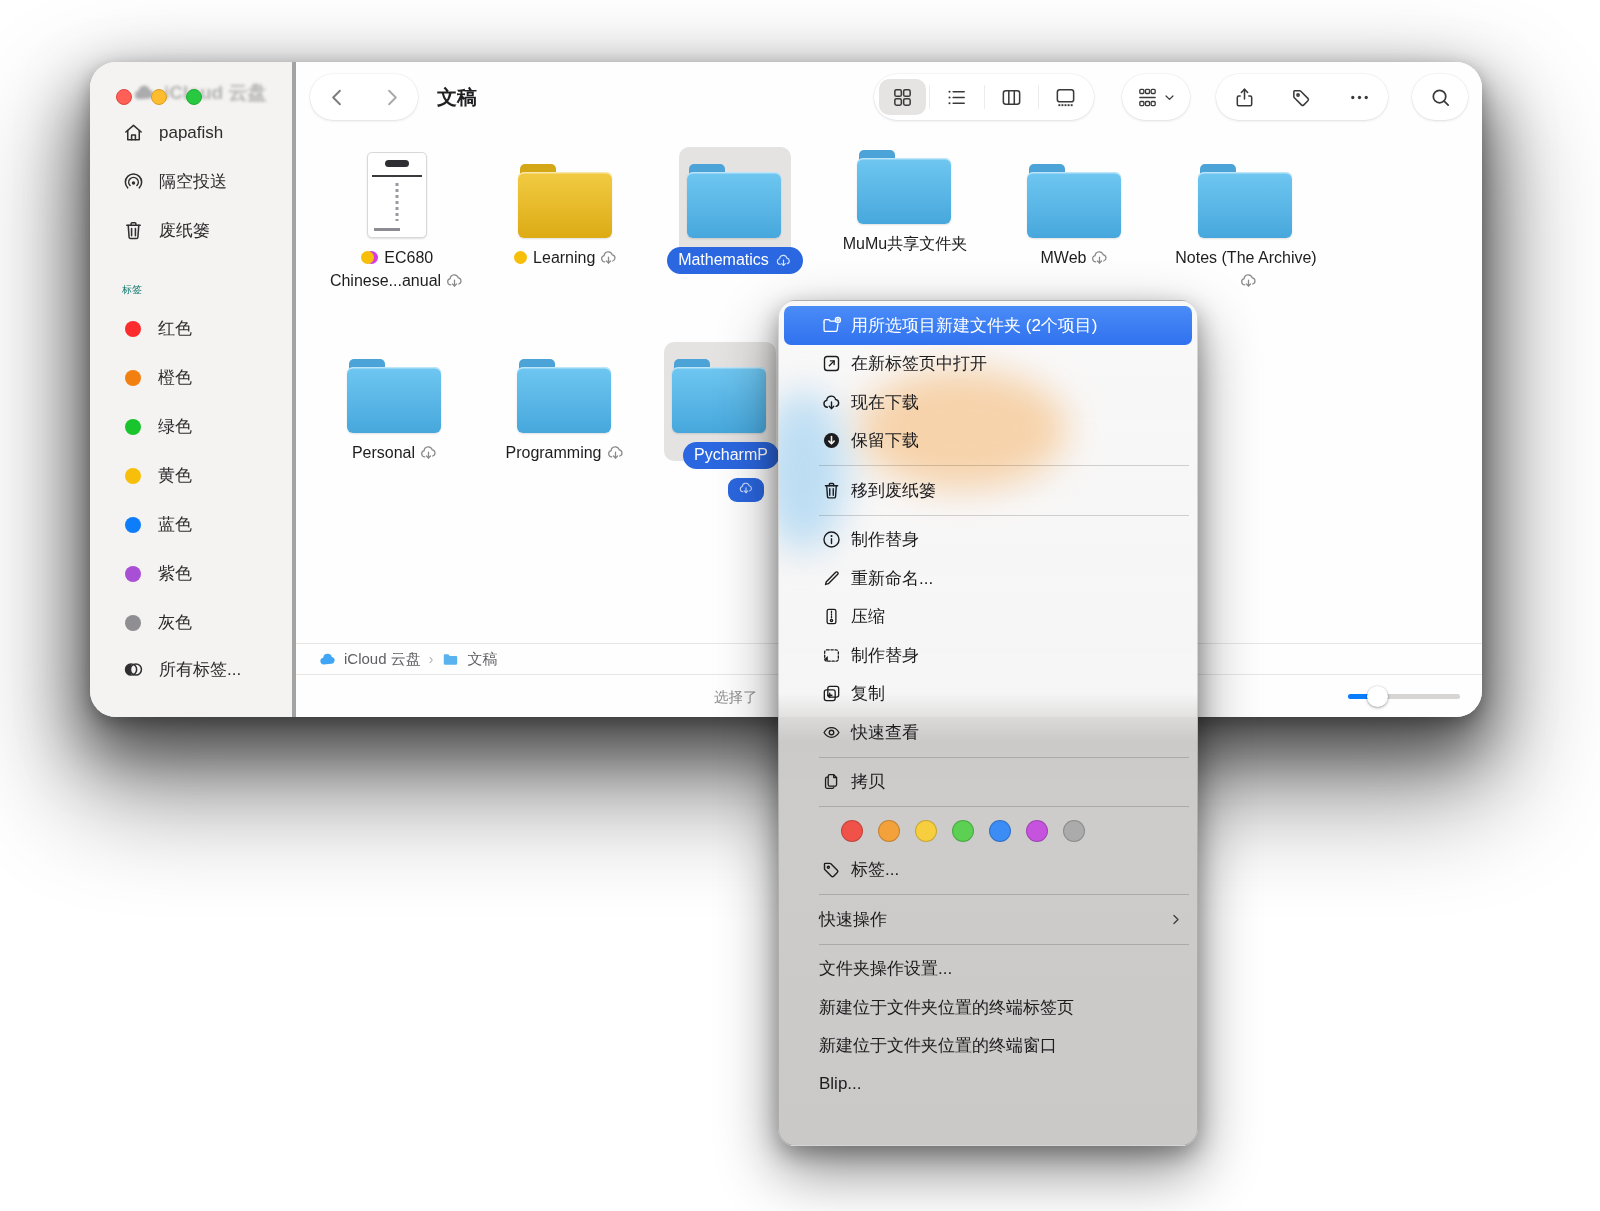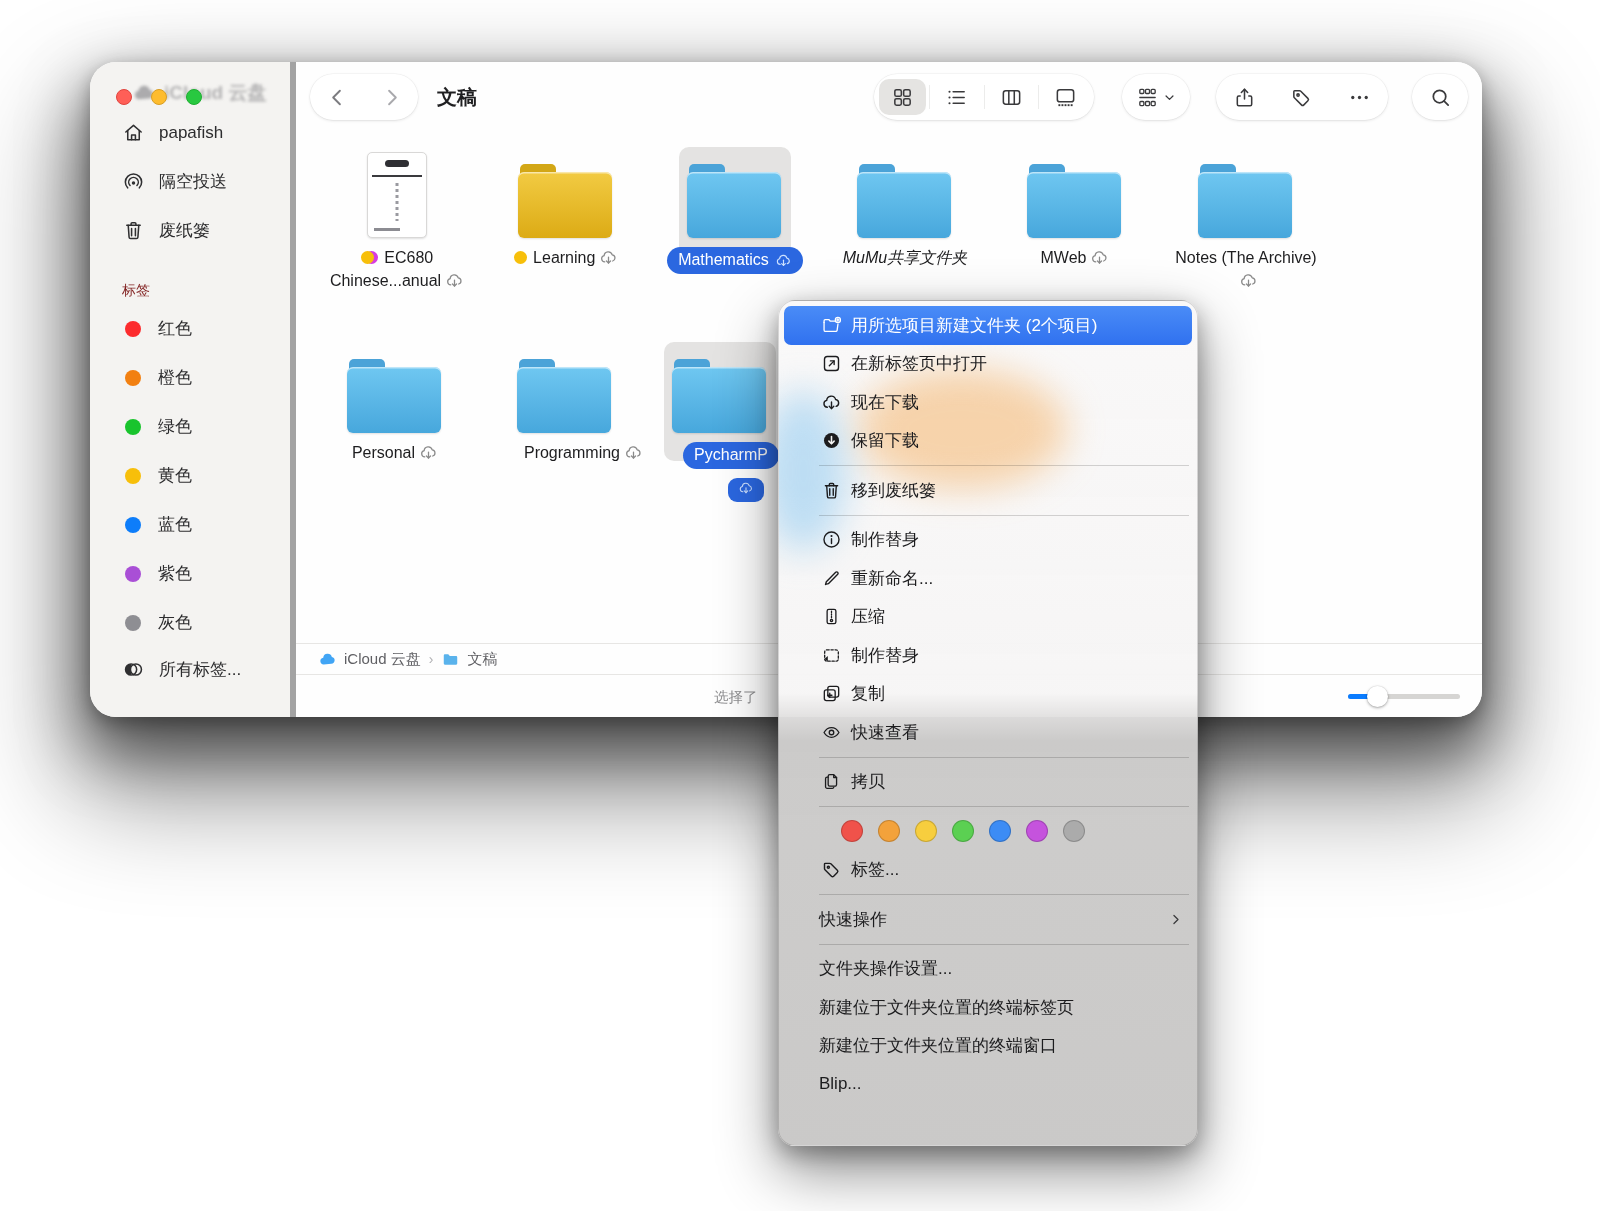--- a/index.html
+++ b/index.html
@@ -4,38 +4,38 @@
 <style>
   html,body{margin:0;padding:0;background:#fff;}
   *{box-sizing:border-box;}
   .stage{position:relative;width:1600px;height:1211px;overflow:hidden;
          font-family:"Liberation Sans","DejaVu Sans",sans-serif;color:#1d1d1f;}
 
   
   .window{position:absolute;left:90px;top:62px;width:1392px;height:655px;border-radius:26px;
           background:#fff;display:flex;
           box-shadow:0 30px 60px 5px rgba(0,0,0,.50),0 60px 110px 20px rgba(0,0,0,.42),0 6px 18px rgba(0,0,0,.28);}
-  .sidebar{position:relative;width:206px;flex:0 0 206px;background:#f4f3f1;border-right:6px solid #a3a3a3;
+  .sidebar{position:relative;width:206px;flex:0 0 206px;background:#f4f3f1;border-right:4px solid #a3a3a3;
            border-radius:26px 0 0 26px;padding-left:15px;}
   .traffic{position:absolute;left:26px;top:27px;display:flex;gap:19px;z-index:3;}
   .tl{width:16px;height:16px;border-radius:50%;}
   .tl.red{background:#ff5f57;border:1px solid #e0443e;}
   .tl.yellow{background:#febc2e;border:1px solid #d89e24;}
   .tl.green{background:#28c840;border:1px solid #1eae31;}
   .ghost-title{position:absolute;left:42px;top:18px;display:flex;align-items:center;gap:8px;
                font-size:19px;font-weight:700;color:rgba(100,100,105,.45);filter:blur(1.6px);z-index:1;}
   .ghost-title .g-ic{display:inline-flex;color:rgba(100,100,105,.5);}
   .ghost-title .g-ic svg{width:24px;height:24px;}
   .side-list{position:absolute;left:0;right:0;top:46px;}
   .side-item{display:flex;align-items:center;gap:14px;height:49px;padding-left:32px;
              font-size:17px;color:#2c2c2e;cursor:default;}
   .s-ic{display:inline-flex;color:#2f2f31;}
   .s-ic svg{width:23px;height:23px;}
   .tags-header{position:absolute;left:32px;top:214px;height:28px;line-height:28px;
-               font-size:14px;color:#7f1d1d;}
+               font-size:10px;color:#0f766e;}
   .tag-list{position:absolute;left:0;right:0;top:242px;}
   .tag-dot{width:16px;height:16px;border-radius:50%;margin-left:3px;margin-right:3px;}
   .all-tags{position:absolute;left:0;right:12px;top:583px;}
 
   .main{position:relative;flex:1;background:#fefefe;border-radius:0 26px 26px 0;}
 
   
   .pillbtn{position:absolute;top:12px;height:46px;background:#fff;border-radius:23px;
            box-shadow:0 0 0 .5px rgba(0,0,0,.06),0 1px 3px rgba(0,0,0,.10);
            display:flex;align-items:center;}
@@ -378,21 +378,21 @@
                 <span>Mathematics</span>
                 <span class="cloud-sm">
                   <svg viewBox="0 0 24 24" fill="none" stroke="currentColor" stroke-width="1.6" stroke-linecap="round" stroke-linejoin="round">
                     <path d="M7.3 17.5a4 4 0 0 1-.8-7.9 5.2 5.2 0 0 1 10.2-1 4 4 0 0 1 .6 7.8"></path>
                     <path d="M12 11.5V19"></path>
                     <path d="M9.4 16.4 12 19l2.6-2.6"></path>
                   </svg>
                 </span>
               </span></div>
           </div>
-          <div class="file" style="left: 524px; top: 22px; font-style: italic;">
+          <div class="file" style="left: 524px; top: 8px;">
             <div class="ficon">
               <div class="folder blue">
                 <div class="tab"></div>
                 <div class="fbody"></div>
               </div>
             </div>
             <div class="flabel"><span>MuMu共享文件夹</span></div>
           </div>
           <div class="file" style="left: 694px; top: 22px;">
             <div class="ficon">
@@ -432,21 +432,21 @@
               </div>
             </div>
             <div class="flabel"><span>Personal</span><span class="cloud-sm">
                 <svg viewBox="0 0 24 24" fill="none" stroke="currentColor" stroke-width="1.6" stroke-linecap="round" stroke-linejoin="round">
                   <path d="M7.3 17.5a4 4 0 0 1-.8-7.9 5.2 5.2 0 0 1 10.2-1 4 4 0 0 1 .6 7.8"></path>
                   <path d="M12 11.5V19"></path>
                   <path d="M9.4 16.4 12 19l2.6-2.6"></path>
                 </svg>
               </span></div>
           </div>
-          <div class="file" style="left: 184px; top: 217px; text-align: right;">
+          <div class="file" style="left: 184px; top: 217px;">
             <div class="ficon">
               <div class="folder blue">
                 <div class="tab"></div>
                 <div class="fbody"></div>
               </div>
             </div>
             <div class="flabel"><span>Programming</span><span class="cloud-sm">
                 <svg viewBox="0 0 24 24" fill="none" stroke="currentColor" stroke-width="1.6" stroke-linecap="round" stroke-linejoin="round">
                   <path d="M7.3 17.5a4 4 0 0 1-.8-7.9 5.2 5.2 0 0 1 10.2-1 4 4 0 0 1 .6 7.8"></path>
                   <path d="M12 11.5V19"></path>

